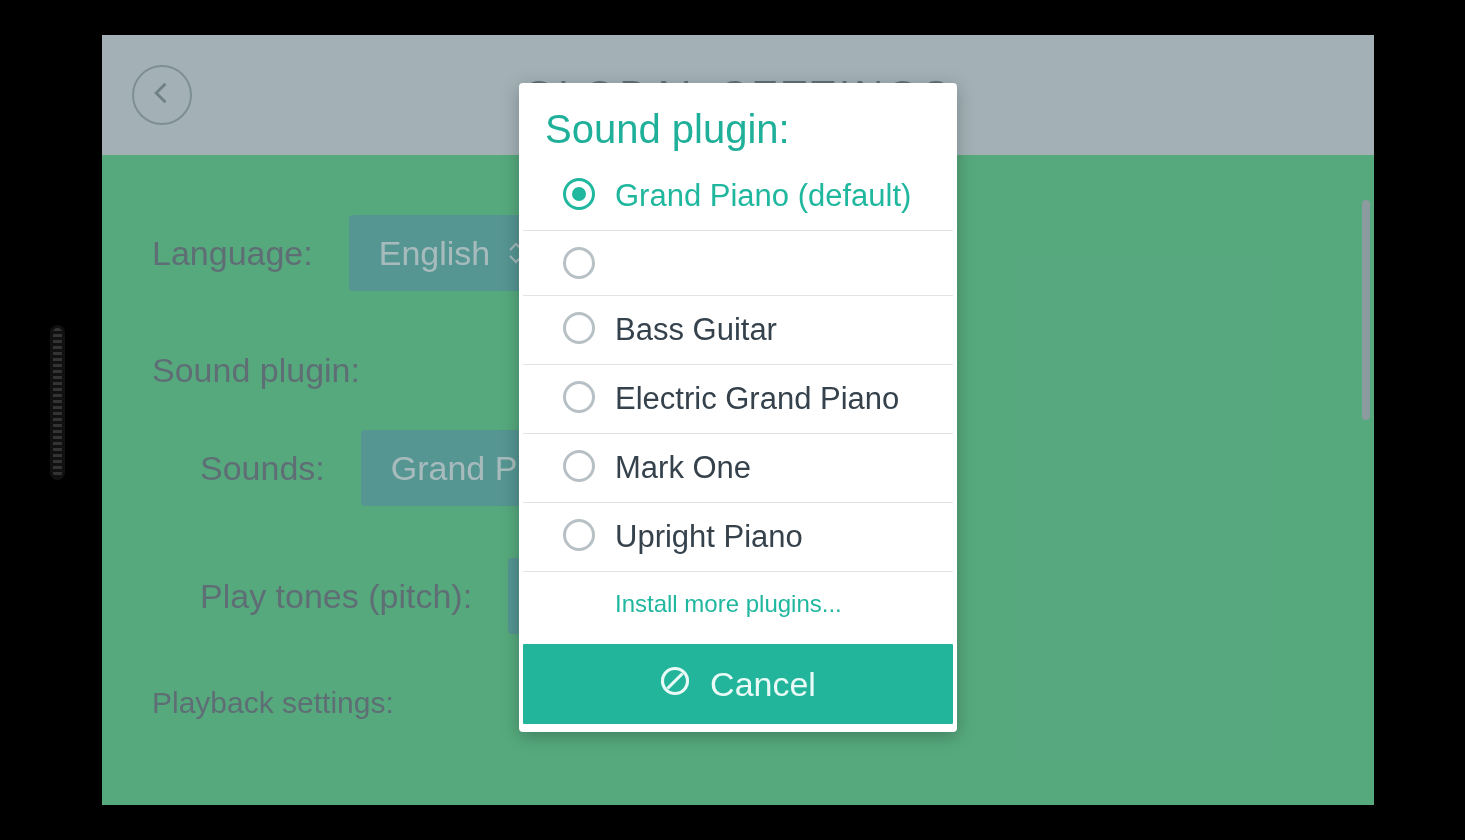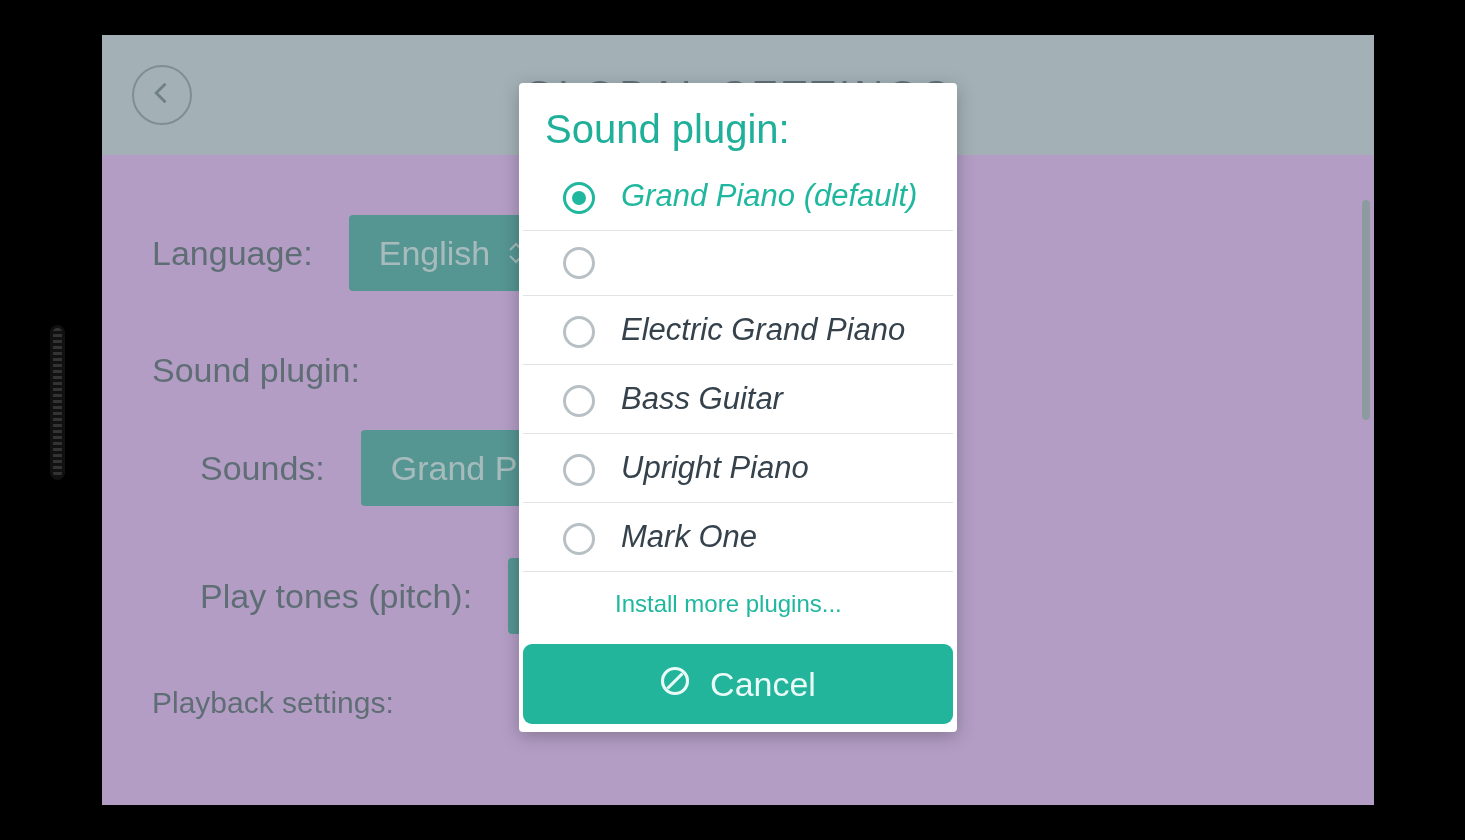--- a/index.html
+++ b/index.html
@@ -73,21 +73,21 @@
     color:#3f4b55;
     font-weight:400;
     pointer-events:none;
   }
 
   
   .body-area {
     position:absolute;
     top:120px;
     left:0; right:0; bottom:0;
-    background:#f0abfc;
+    background:#22c55e;
     padding:40px 50px 0 50px;
   }
   .setting-row-lang {
     display:flex;
     align-items:center;
     gap:36px;
     margin-top:20px;
     margin-bottom:60px;
   }
   .label-text {
@@ -163,27 +163,26 @@
     flex-direction:column;
   }
   .modal-title {
     font-size:40px;
     color:#20b09a;
     padding:6px 26px 10px 26px;
     font-weight:400;
   }
   .option-row {
     display:flex;
-    align-items:flex-end;
-    gap:26px;
+    align-items:flex-start;
+    gap:20px;
     padding:16px 0 16px 40px;
     border-bottom:1px solid #e0e4e6;
     cursor:pointer;
     margin:0 4px;
-    font-style:italic;
   }
   .option-row:last-of-type { border-bottom:1px solid #e0e4e6; }
   .radio {
     width:32px;
     height:32px;
     border:3px solid #b7c0c4;
     border-radius:50%;
     flex-shrink:0;
     position:relative;
   }
@@ -216,21 +215,21 @@
   .cancel-btn {
     margin:8px 4px 0 4px;
     background:#22b59b;
     color:#eafaf7;
     height:80px;
     display:flex;
     align-items:center;
     justify-content:center;
     gap:20px;
     font-size:34px;
-    border-radius:9px;
+    border-radius:1px;
     cursor:pointer;
   }
   .cancel-btn svg { width:30px; height:30px; stroke:#eafaf7; stroke-width:2.5; fill:none; }
 
 </style>
 </head>
 <body>
 
 <div class="device-frame">
   <div class="speaker-slot"></div>
@@ -291,33 +290,33 @@
       <div id="options-container">
           <div class="option-row selected">
             <div class="radio"></div>
             <div class="option-label">Grand Piano (default)</div>
           </div>
           <div class="option-row">
             <div class="radio"></div>
           </div>
           <div class="option-row">
             <div class="radio"></div>
+            <div class="option-label">Bass Guitar</div>
+          </div>
+          <div class="option-row">
+            <div class="radio"></div>
             <div class="option-label">Electric Grand Piano</div>
           </div>
           <div class="option-row">
             <div class="radio"></div>
-            <div class="option-label">Bass Guitar</div>
+            <div class="option-label">Mark One</div>
           </div>
           <div class="option-row">
             <div class="radio"></div>
             <div class="option-label">Upright Piano</div>
-          </div>
-          <div class="option-row">
-            <div class="radio"></div>
-            <div class="option-label">Mark One</div>
           </div>
         </div>
 
       <div class="install-row">Install more plugins...</div>
 
       <div class="cancel-btn">
         <span>
           <svg viewBox="0 0 24 24">
               <circle cx="12" cy="12" r="10"></circle>
               <line x1="6" y1="18" x2="18" y2="6"></line>

